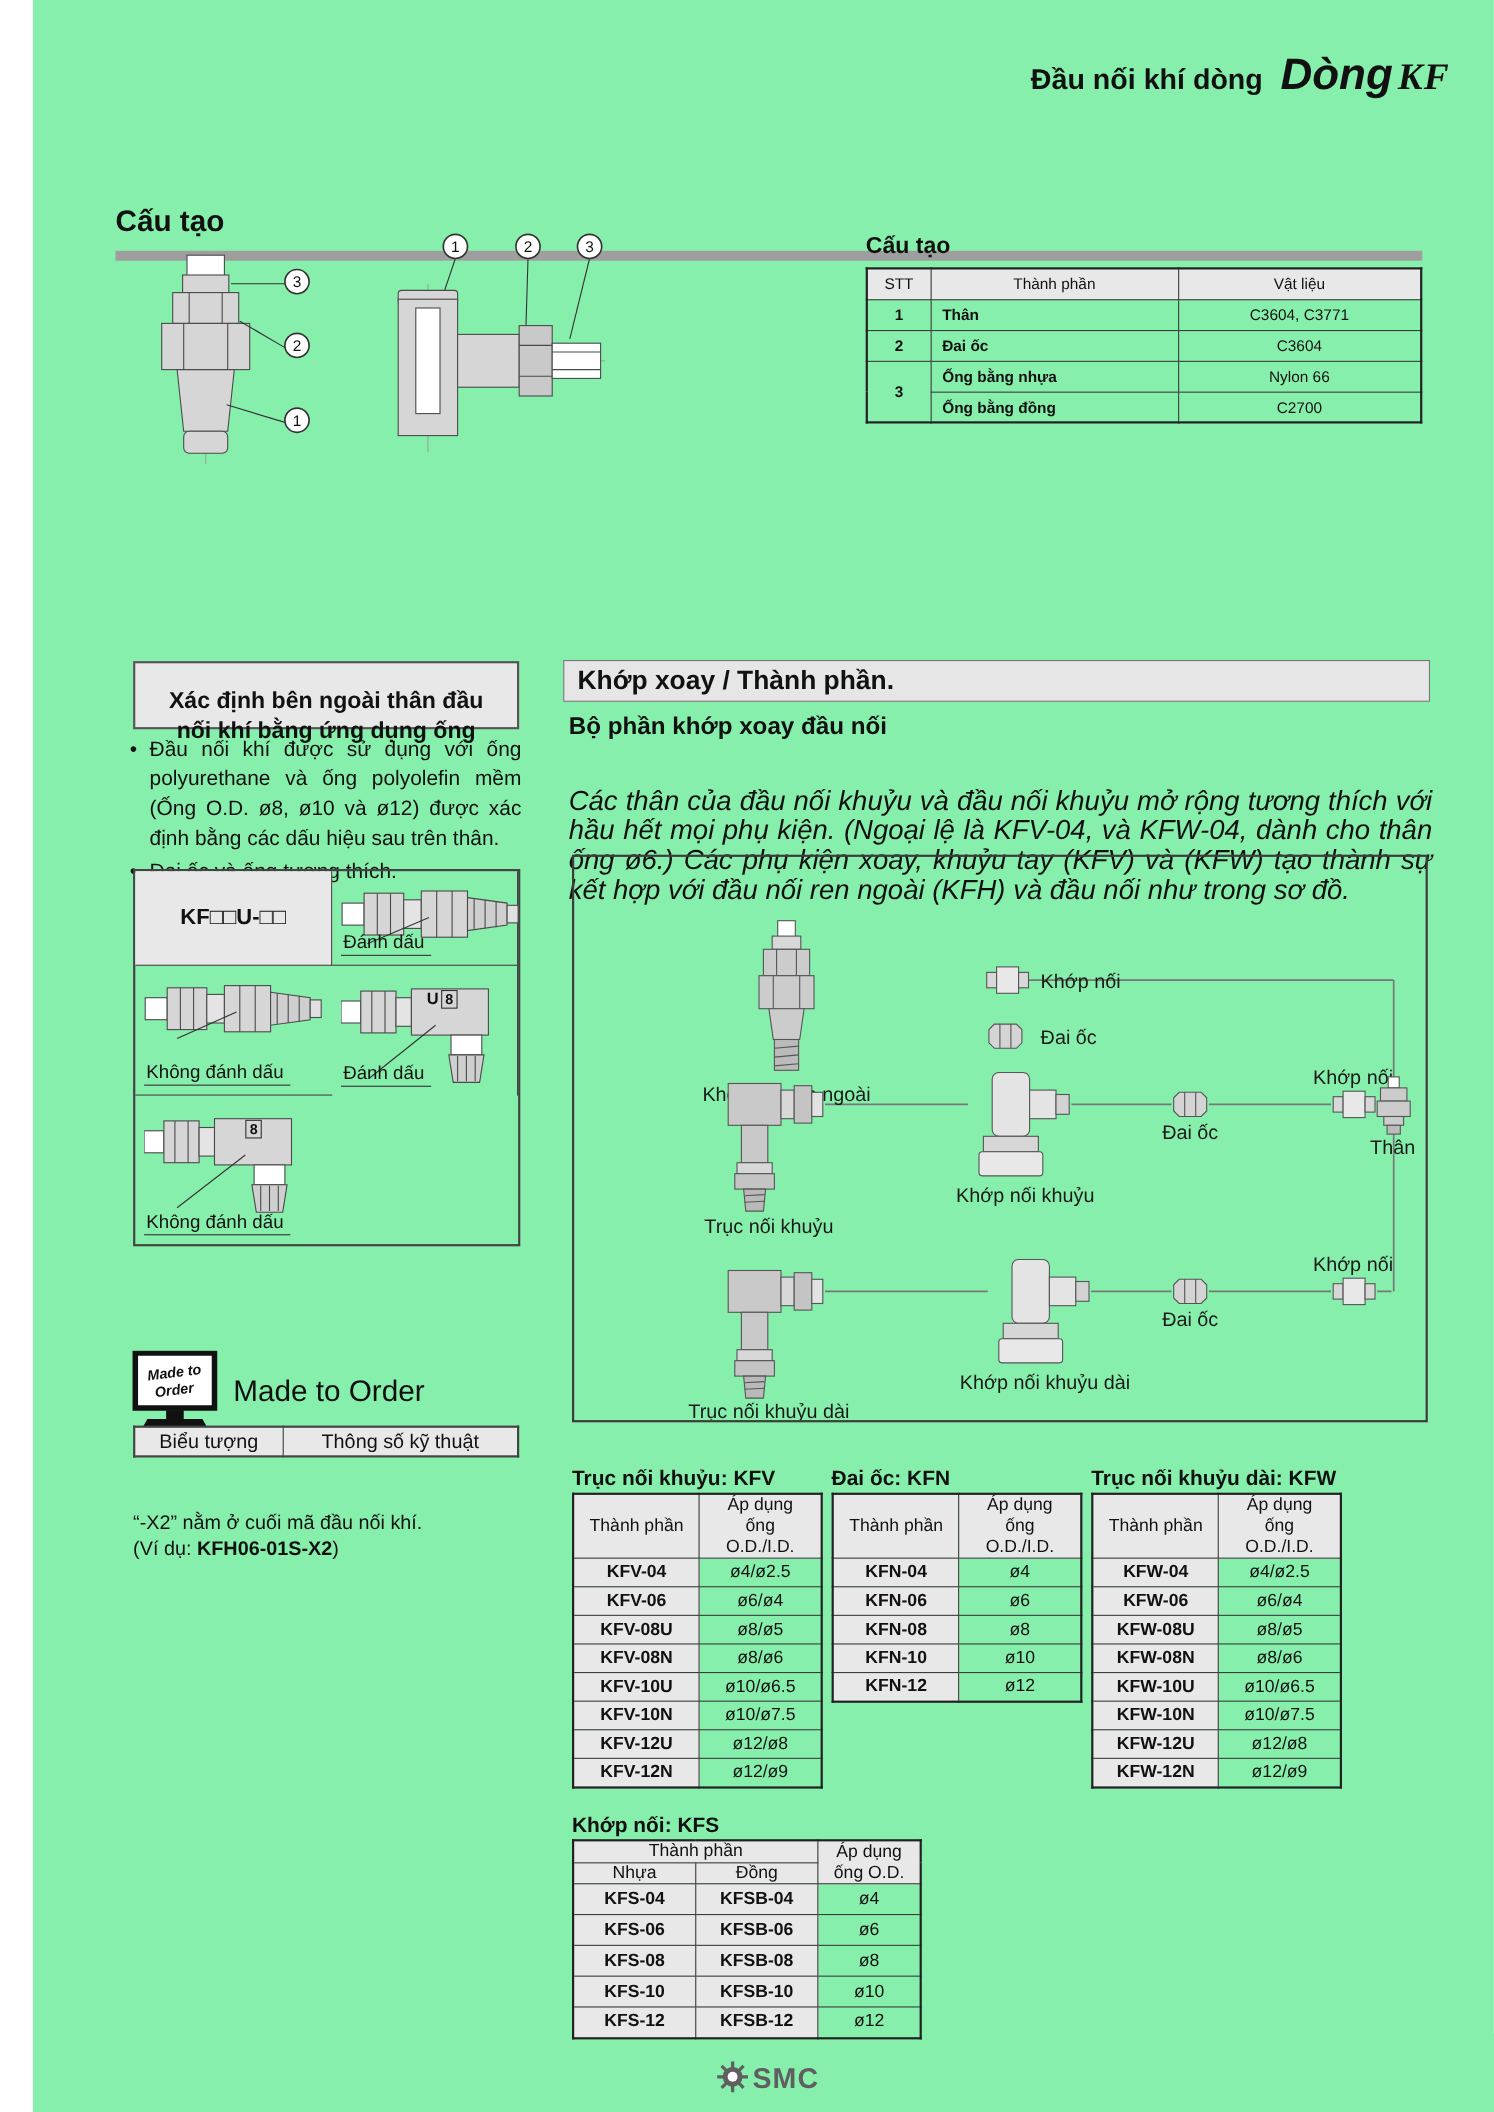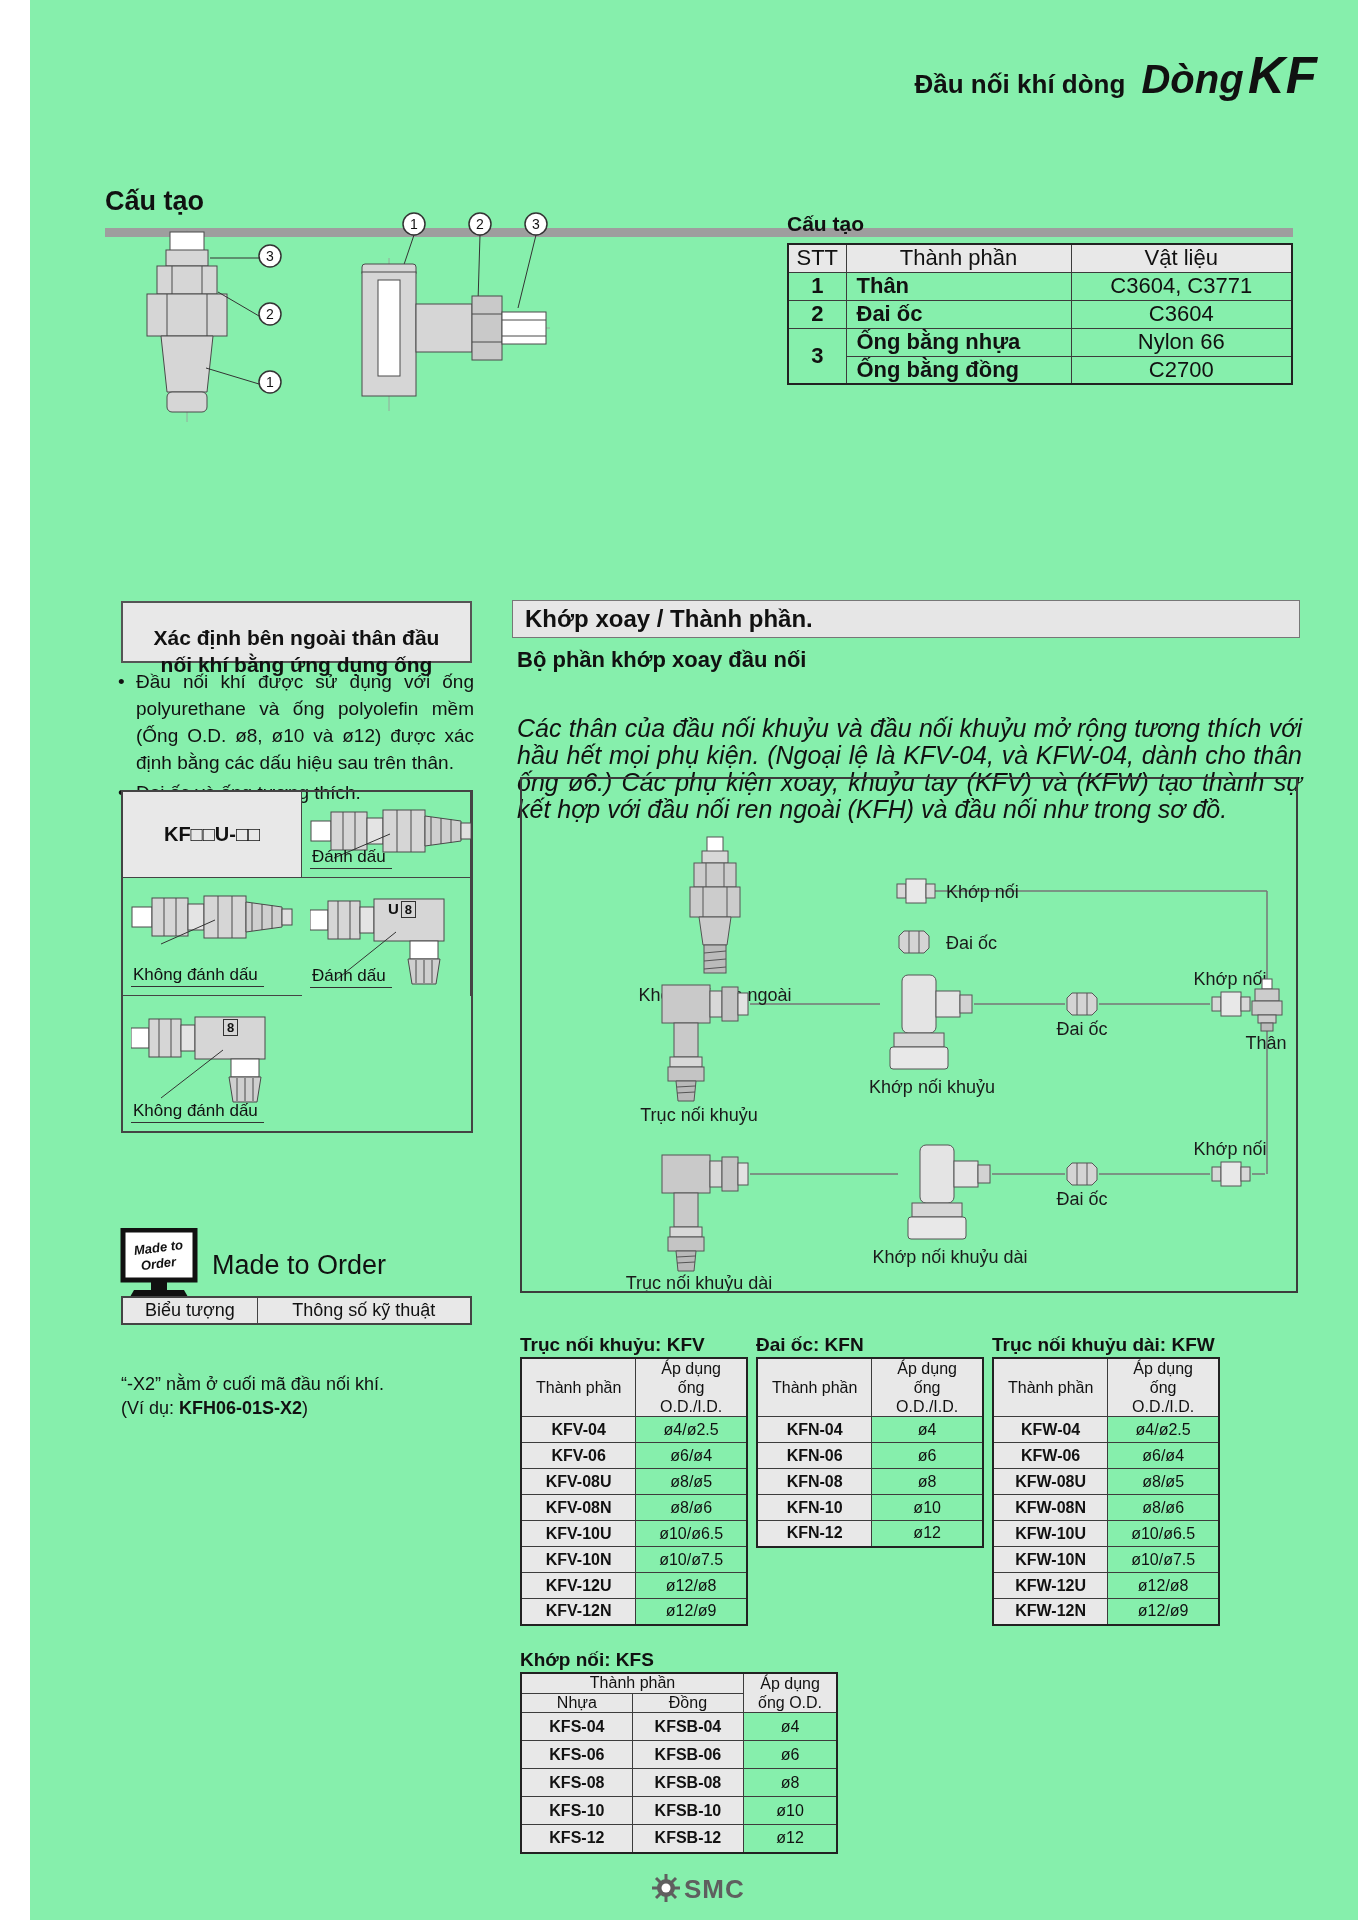--- a/index.html
+++ b/index.html
@@ -5,37 +5,37 @@
   * { box-sizing: border-box; margin: 0; padding: 0; }
   body { background:#fff; font-family:"Liberation Sans", sans-serif; color:#111; }
   .page { position:relative; width:1358px; height:1920px; background:#86efac; overflow:hidden;margin-left:30px; }
   svg text { font-family:"Liberation Sans", sans-serif; }
 
   
   .doc-header { position:absolute; top:46px; right:70px; display:flex; align-items:baseline; gap:16px; }
   .doc-subtitle { font-size:26px; font-weight:bold; }
   .doc-series { font-style:italic; font-weight:bold; }
   .series-prefix { font-size:40px; }
-  .series-code { font-size:51px; letter-spacing:1px; }
+  .series-code { font-size:34px; letter-spacing:1px;font-family:Liberation Serif, serif; }
 
   
   .sec-heading { position:absolute; left:75px; top:186px; font-size:27px; font-weight:bold; }
   .sec-bar { position:absolute; left:75px; top:228px; width:1188px; height:9px; background:#9e9e9e; }
 
   
   .drawA { position:absolute; left:100px; top:230px; }
   .drawB { position:absolute; left:298px; top:206px; }
   .callout-circle { fill:#fff; stroke:#333; stroke-width:1.5; }
   .callout-num { font-size:14px; fill:#111; }
   .leader { stroke:#333; stroke-width:1; }
   .cl { stroke:#999; stroke-width:0.8; }
 
   
   .ctable-title { position:absolute; left:757px; top:212px; font-size:21px; font-weight:bold; }
-  .ctable { position:absolute; left:757px; top:243px; width:506px; border-collapse:collapse; font-size:22px; }
+  .ctable { position:absolute; left:757px; top:243px; width:506px; border-collapse:collapse; font-size:14px; }
   .ctable th, .ctable td { border:1px solid #3c3c3c; }
   .ctable { border:2px solid #222; }
   .ctable th { background:#e8e8e8; font-weight:normal; height:28px; }
   .ctable td { height:28px; }
   .ctable .num { text-align:center; font-weight:bold; width:58px; }
   .ctable .part { font-weight:bold; padding-left:10px; width:225px; }
   .ctable .mat { text-align:center; }
 
   
   .id-title-box { position:absolute; left:91px; top:601px; width:351px; height:62px; background:#e8e8e8;

